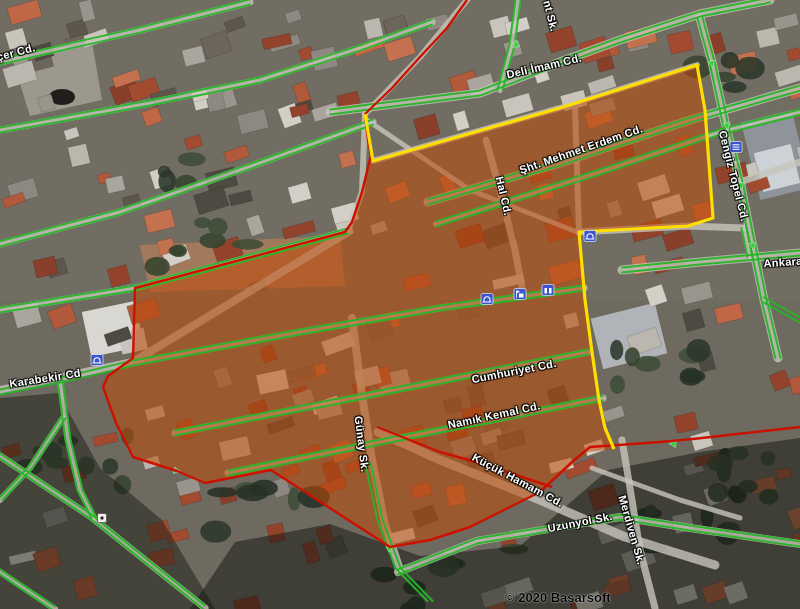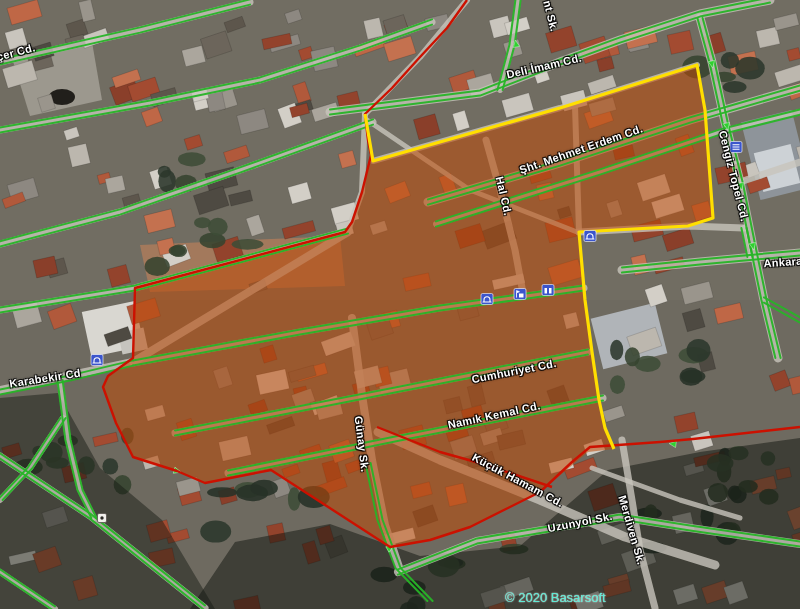--- a/index.html
+++ b/index.html
@@ -5,21 +5,21 @@
   html,body{margin:0;padding:0;background:#1b1b1b;}
   #stage{position:relative;width:800px;height:609px;overflow:hidden;
          font-family:"Liberation Sans",sans-serif;background:#6e6a60;}
   #map-svg{position:absolute;left:0;top:0;}
   #labels{position:absolute;left:0;top:0;width:100%;height:100%;pointer-events:none;}
   .street-label{position:absolute;left:0;top:0;white-space:nowrap;
     font-size:11px;font-weight:700;color:#fff;letter-spacing:.3px;
     text-shadow:-1px -1px 0 rgba(0,0,0,.8),1px -1px 0 rgba(0,0,0,.8),
                 -1px 1px 0 rgba(0,0,0,.8),1px 1px 0 rgba(0,0,0,.8),0 0 3px #000;}
   .attribution{position:absolute;white-space:nowrap;left:505px;top:590px;
-    font-size:13px;font-weight:400;color:#5eead4;
+    font-size:13px;font-weight:700;color:#000000;
     text-shadow:0 0 2px rgba(255,255,255,.55),0 0 1px rgba(255,255,255,.7);}
 </style>
 </head>
 <body>
 
 <div id="stage">
   <svg id="map-svg" width="800" height="609" viewBox="0 0 800 609">
       <g>
         <rect x="0" y="0" width="800" height="609" fill="#6e6a60"></rect>
         <rect x="0" y="0" width="800" height="300" fill="#767166" opacity="0.45"></rect>

